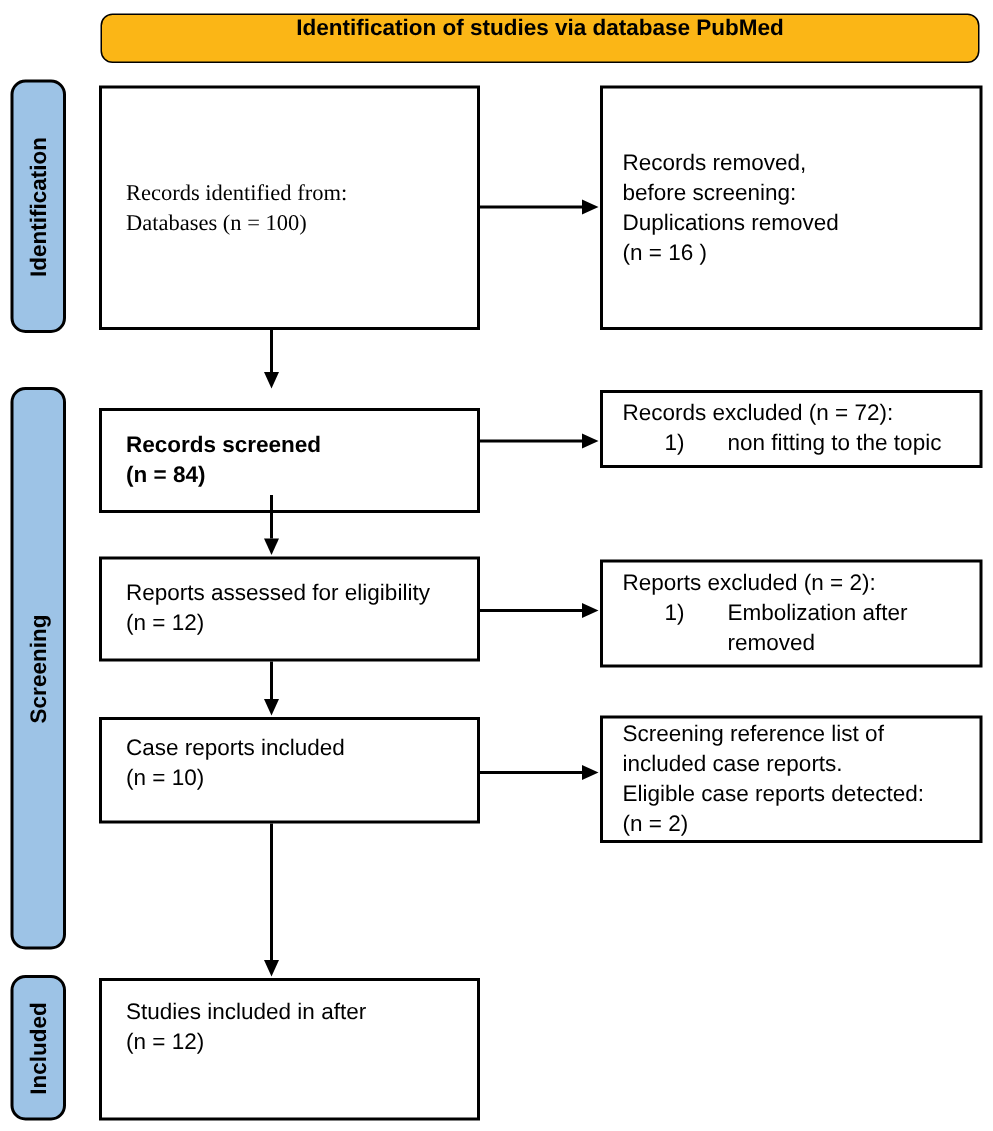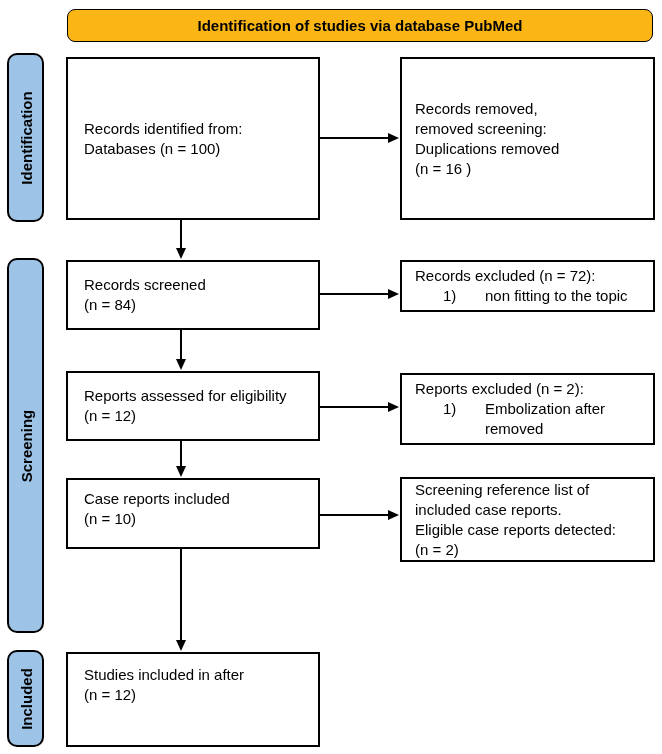--- a/index.html
+++ b/index.html
@@ -15,21 +15,21 @@
 
   
   .banner {
     position: absolute;
     left: 67px; top: 9px;
     width: 586px; height: 33px;
     background: #FBB616;
     border: 1.6px solid #000;
     border-radius: 8px;
     box-sizing: border-box;
-    display: flex; align-items: center; justify-content: center;
+    display: flex; justify-content: center;
     font-weight: bold; font-size: 15px;
   }
 
   
   .phase {
     position: absolute;
     left: 7px; width: 37px;
     background: #9DC3E6;
     border: 2px solid #000;
     border-radius: 10px;
@@ -51,23 +51,23 @@
     background: #ffffff;
     border: 2px solid #000;
     box-sizing: border-box;
     font-size: 15px; line-height: 20px;
     display: flex; flex-direction: column; justify-content: center;
     padding: 0 8px 0 16px;
   }
   .box.right-col { padding-left: 13px; }
   .box.top-align { justify-content: flex-start; }
 
-  #box-identified        { left: 66px;  top: 57px;  width: 254px; height: 163px; }
+  #box-identified        { left: 66px;  top: 57px;  width: 254px; height: 163px; font-family: Liberation Serif, serif; }
   #box-removed           { left: 400px; top: 57px;  width: 255px; height: 163px; }
-  #box-screened          { left: 66px;  top: 260px; width: 254px; height: 70px; }
+  #box-screened          { left: 66px;  top: 272px; width: 254px; height: 70px; font-weight: bold; }
   #box-excluded-records  { left: 400px; top: 260px; width: 255px; height: 52px; }
   #box-assessed          { left: 66px;  top: 371px; width: 254px; height: 70px; }
   #box-excluded-reports  { left: 400px; top: 373px; width: 255px; height: 72px; }
   #box-case-included     { left: 66px;  top: 478px; width: 254px; height: 71px; padding-top: 9px; }
   #box-reference         { left: 400px; top: 477px; width: 255px; height: 85px; justify-content: center; }
   #box-studies           { left: 66px;  top: 652px; width: 254px; height: 95px; padding-top: 11px; }
 
   .list-item { display: flex; padding-left: 28px; }
   .list-item .num { flex: none; width: 42px; }
 
@@ -122,21 +122,21 @@
   <div class="phase" id="phase-included">
     <span class="vtext">Included</span>
   </div>
 
   <div class="box" id="box-identified">
     <div>Records identified from:</div>
     <div>Databases (n = 100)</div>
   </div>
   <div class="box right-col" id="box-removed">
     <div>Records removed,</div>
-    <div>removed screening:</div>
+    <div>before screening:</div>
     <div>Duplications removed</div>
     <div>(n = 16 )</div>
   </div>
 
   <div class="box" id="box-screened">
     <div>Records screened</div>
     <div>(n = 84)</div>
   </div>
   <div class="box right-col" id="box-excluded-records">
     <div>Records excluded (n = 72):</div>

